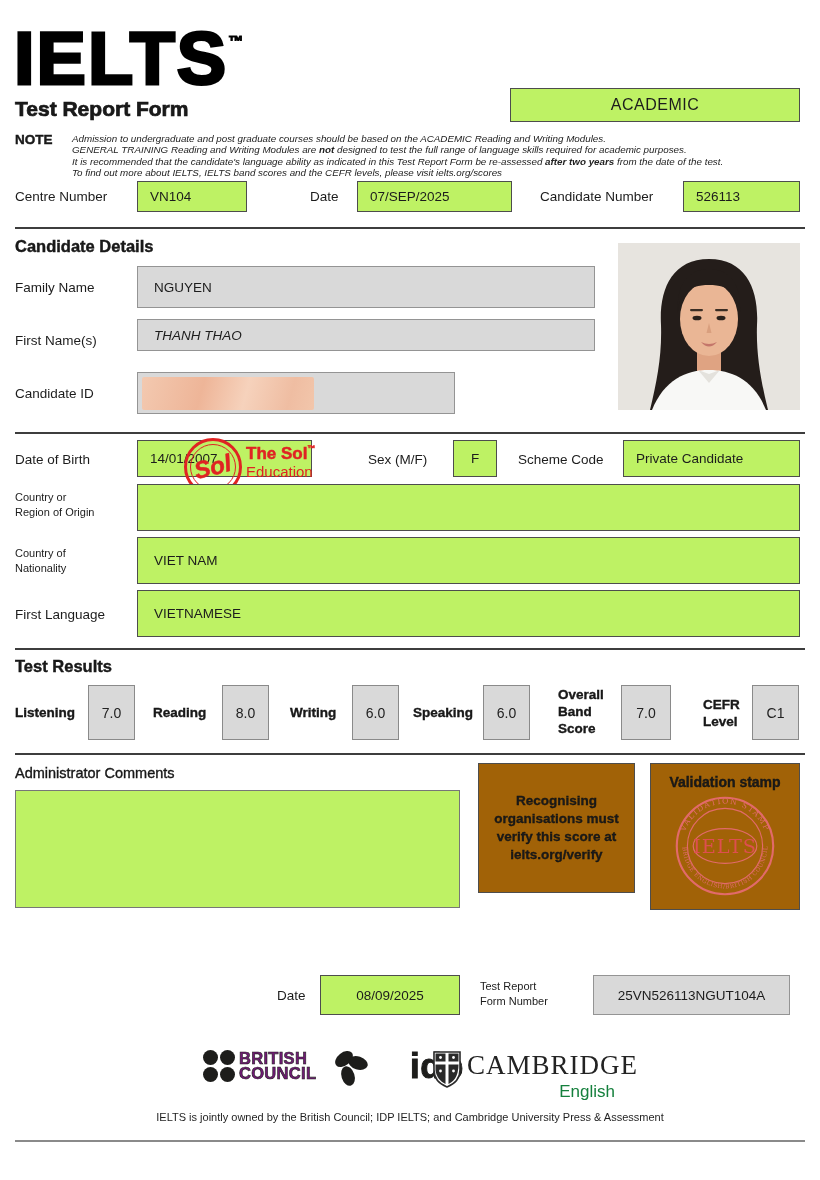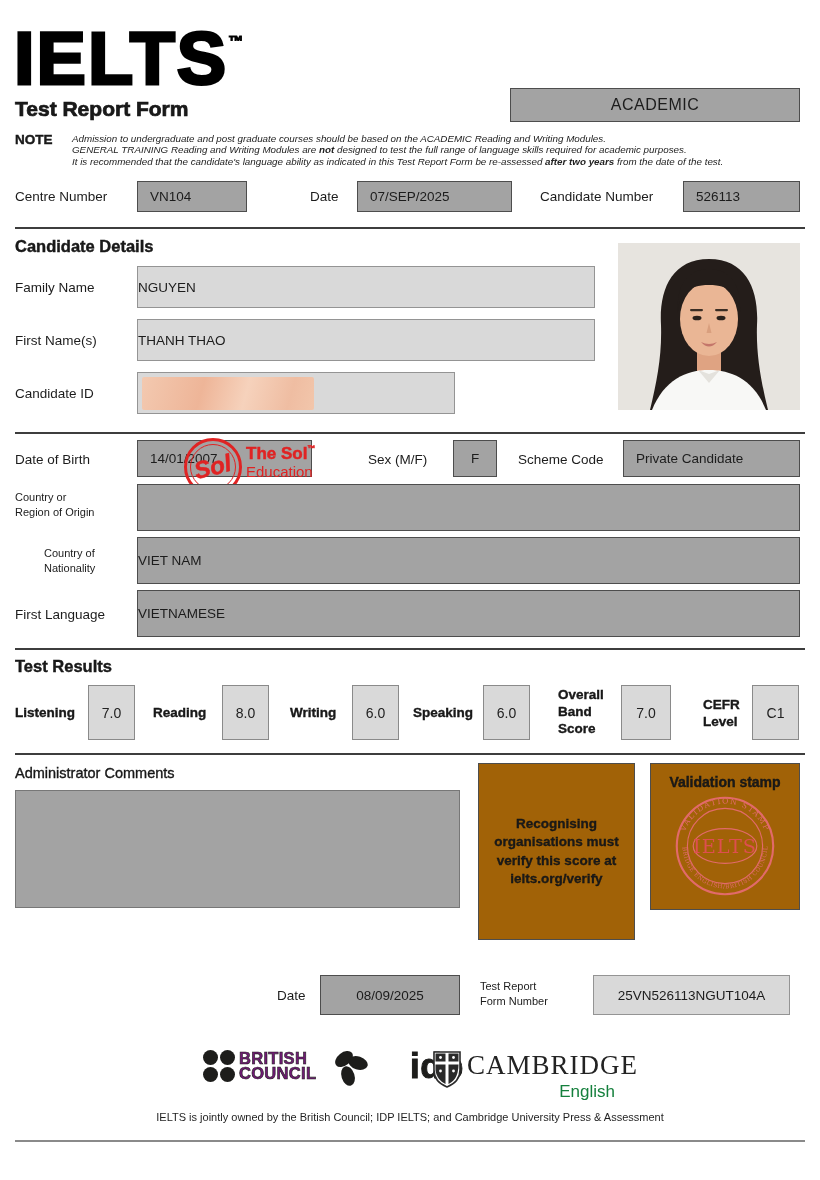--- a/index.html
+++ b/index.html
@@ -5,25 +5,25 @@
   * { margin:0; padding:0; box-sizing:border-box; }
   body { background:#fff; }
   .page {
     position:relative; width:820px; height:1180px; background:#ffffff;
     font-family:"Liberation Sans", sans-serif; color:#1a1a1a; overflow:hidden;
   }
   .abs { position:absolute; }
   .lbl { font-size:13.5px; color:#1c1c1c; }
   .lbl2 { font-size:11px; line-height:1.35; color:#1c1c1c; }
   .box {
-    position:absolute; border:1.5px solid #4d4d4d; background:#a3a3a3;
+    position:absolute; border:1.5px solid #4d4d4d; background:#bef264;
     display:flex; align-items:center; font-size:13.5px; color:#1c1c1c;
   }
   .box.gray { background:#d9d9d9; border-color:#949494; }
-  .padl { padding-left:0; }
+  .padl { padding-left:16px; }
   .padl-sm { padding-left:12px; }
   .center { justify-content:center; }
   .hr { position:absolute; left:15px; width:790px; height:2px; background:#3d3d3d; }
   .sec-title { font-weight:bold; font-size:16.5px; -webkit-text-stroke:0.4px #111; }
   .logo {
     font-weight:bold; font-size:74px; line-height:1; letter-spacing:2px;
     -webkit-text-stroke:3px #000; color:#000;
   }
   .logo .tm { font-size:15px; -webkit-text-stroke:1px #000; vertical-align:38px; letter-spacing:0; }
   .trf-title { font-weight:bold; font-size:21px; -webkit-text-stroke:0.7px #111; }
@@ -74,20 +74,21 @@
   <div class="abs trf-title" style="left:15px; top:97px;">Test Report Form</div>
   <div class="box center" style="left:510px; top:88px; width:290px; height:34px; font-size:16px; letter-spacing:0.5px;">
     <span>ACADEMIC</span>
   </div>
 
   <div class="abs note-label" style="left:15px; top:132px;">NOTE</div>
   <div class="abs note-text" style="left:72px; top:133px;">
     <div><span>Admission to undergraduate and post graduate courses should be based on the ACADEMIC Reading and Writing Modules.</span></div>
     <div><span>GENERAL TRAINING Reading and Writing Modules are </span><b>not</b><span> designed to test the full range of language skills required for academic purposes.</span></div>
     <div><span>It is recommended that the candidate's language ability as indicated in this Test Report Form be re-assessed </span><b>after two years</b><span> from the date of the test.</span></div>
+    <div><span>To find out more about IELTS, IELTS band scores and the CEFR levels, please visit ielts.org/scores</span></div>
   </div>
 
   <div class="abs lbl" style="left:15px; top:189px;">Centre Number</div>
   <div class="box padl-sm" style="left:137px; top:181px; width:110px; height:31px;">
     <span>VN104</span>
   </div>
   <div class="abs lbl" style="left:310px; top:189px;">Date</div>
   <div class="box padl-sm" style="left:357px; top:181px; width:155px; height:31px;">
     <span>07/SEP/2025</span>
   </div>
@@ -117,21 +118,21 @@
       <path d="M83 99 Q 91 103 99 99 Q 91 108 83 99 Z" fill="#c4766a"></path>
     </svg>
   </div>
 
   <div class="abs lbl" style="left:15px; top:280px;">Family Name</div>
   <div class="box gray padl" style="left:137px; top:266px; width:458px; height:42px;">
     <span>NGUYEN</span>
   </div>
 
   <div class="abs lbl" style="left:15px; top:333px;">First Name(s)</div>
-  <div class="box gray padl" style="left:137px; top:319px; width:458px; height:42px;">
+  <div class="box gray padl" style="left:137px; top:319px; width:458px; height:32px;font-style:italic;">
     <span>THANH THAO</span>
   </div>
 
   <div class="abs lbl" style="left:15px; top:386px;">Candidate ID</div>
   <div class="box gray" style="left:137px; top:372px; width:318px; height:42px;">
     <span class="redact"></span>
   </div>
 
   <div class="hr" style="top:432px;"></div>
 
@@ -158,21 +159,21 @@
   </div>
 
   <div class="abs lbl2" style="left:15px; top:490px;">
     <div>Country or</div>
     <div>Region of Origin</div>
   </div>
   <div class="box padl" style="left:137px; top:484px; width:663px; height:47px;">
     <span></span>
   </div>
 
-  <div class="abs lbl2" style="left:15px; top:546px;margin-left:29px;">
+  <div class="abs lbl2" style="left:15px; top:546px;">
     <div>Country of</div>
     <div>Nationality</div>
   </div>
   <div class="box padl" style="left:137px; top:537px; width:663px; height:47px;">
     <span>VIET NAM</span>
   </div>
 
   <div class="abs lbl" style="left:15px; top:607px;">First Language</div>
   <div class="box padl" style="left:137px; top:590px; width:663px; height:47px;">
     <span>VIETNAMESE</span>
@@ -219,21 +220,21 @@
       <span>C1</span>
     </div>
 
   <div class="hr" style="top:753px;"></div>
 
   <div class="abs" style="left:15px; top:765px; font-weight:normal; font-size:14.5px; -webkit-text-stroke:0.35px #111;">Administrator Comments</div>
   <div class="box" style="left:15px; top:790px; width:445px; height:118px; border-color:#777;">
     <span></span>
   </div>
 
-  <div class="verify-box" style="left:478px; top:763px; width:157px; height:177px;">
+  <div class="verify-box" style="left:478px; top:763px; width:157px; height:130px;">
     <div class="verify-text">Recognising organisations must verify this score at ielts.org/verify</div>
   </div>
 
   <div class="verify-box" style="left:650px; top:763px; width:150px; height:147px; align-items:flex-start;">
     <div style="width:100%;">
       <div class="val-title" style="margin-top:10px;">Validation stamp</div>
       <svg width="112" height="108" viewBox="0 0 112 112" style="display:block; margin:2px auto 0;">
         <circle cx="56" cy="56" r="50" fill="none" stroke="#e26a6a" stroke-width="2.2"></circle>
         <circle cx="56" cy="56" r="39" fill="none" stroke="#e26a6a" stroke-width="1.2"></circle>
         <defs>

